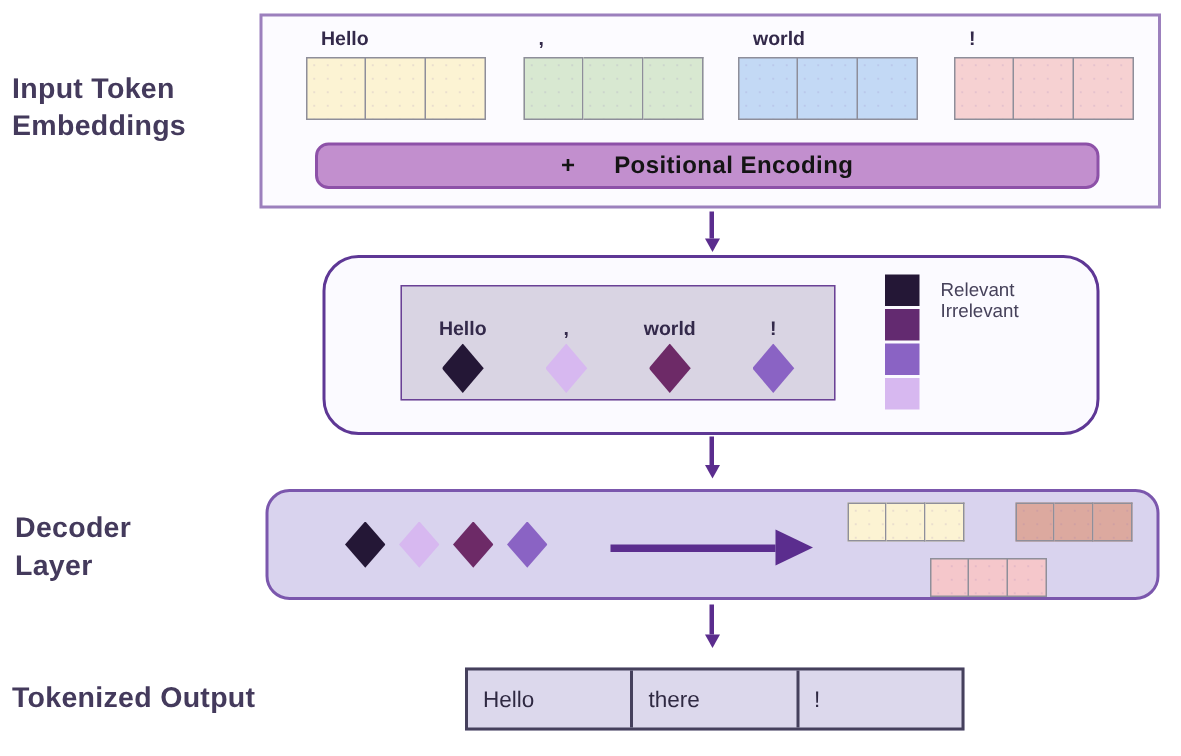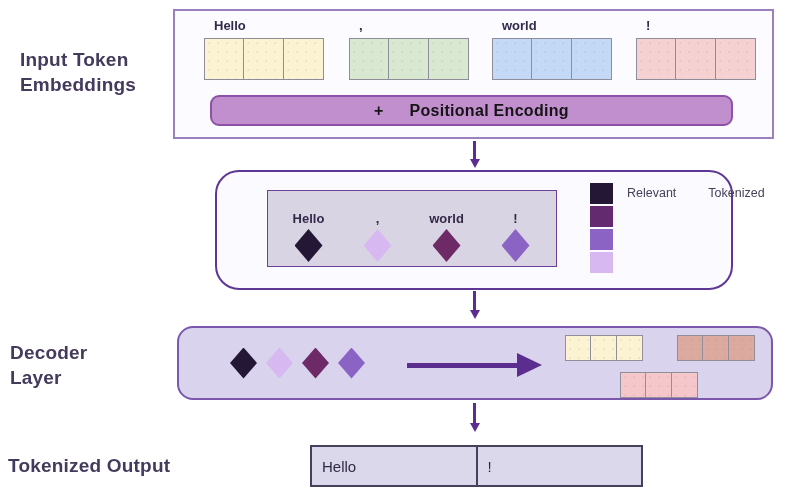--- a/index.html
+++ b/index.html
@@ -40,22 +40,22 @@
             background:#fbfaff;border:2px solid #5e3795;border-radius:24px;}
   .attn-inner{position:absolute;left:50px;top:18px;width:290px;height:77px;
               background:#d9d4e3;border:1.5px solid #6a4196;
               display:flex;justify-content:space-around;align-items:flex-end;padding:0 6px 4px;}
   .attn-item{display:flex;flex-direction:column;align-items:center;gap:3px;width:64px;}
   .attn-item .token-label{margin:0;height:15px;}
   .diamond{width:28px;height:33px;clip-path:polygon(50% 0,100% 50%,50% 100%,0 50%);}
   .legend{position:absolute;left:373px;top:11px;display:flex;}
   .legend-swatches{display:flex;flex-direction:column;gap:2px;}
   .legend-sq{width:23px;height:21px;}
-  .legend-labels{display:flex;flex-direction:row;justify-content:space-between;
-                 margin-left:14px;padding:3px 0;height:90px;gap:32px;}
+  .legend-labels{display:flex;flex-direction:column;
+                 margin-left:14px;padding:3px 0;height:90px;}
   .legend-text{font-size:12.5px;color:#46415a;}
 
   
   .decoder-box{position:absolute;left:177px;top:326px;width:596px;height:74px;
                background:#d9d3ee;border:2px solid #7b57ad;border-radius:16px;}
   .decoder-diamonds{position:absolute;left:51px;top:0;height:100%;display:flex;align-items:center;gap:9px;}
   .diamond-sm{width:27px;height:31px;clip-path:polygon(50% 0,100% 50%,50% 100%,0 50%);}
   .h-arrow{position:absolute;left:228px;top:25px;display:flex;align-items:center;}
   .h-arrow .shaft{width:110px;height:5px;background:#5b2d8e;}
   .h-arrow .head{width:0;height:0;border-top:12px solid transparent;
@@ -70,21 +70,21 @@
                 background:#dcd8ec;border:2px solid #45405c;display:flex;}
   .output-cell{flex:1;border-right:2px solid #45405c;display:flex;align-items:center;
                padding-left:10px;font-size:15px;color:#2f2942;}
   .output-cell:last-child{border-right:none;}
 </style>
 </head>
 <body>
 
 <div class="stage">
 
-  <div class="section-label" style="left:20px;top:47px;width:170px;">Input Token Embeddings</div>
+  <div class="section-label" style="left:8px;top:47px;width:170px;">Input Token Embeddings</div>
   <div class="section-label" style="left:8px;top:453px;width:250px;">Tokenized Output</div>
   <div class="section-label" style="left:10px;top:340px;width:110px;">Decoder Layer</div>
 
   <div class="input-box dotted">
     <div class="token-group" style="left:29px;">
       <div class="token-label">Hello</div>
       <div class="sq-row">
         <div class="sq dotted" style="background-color: rgb(252, 243, 211);"></div>
         <div class="sq dotted" style="background-color: rgb(252, 243, 211);"></div>
         <div class="sq dotted" style="background-color: rgb(252, 243, 211);"></div>
@@ -146,21 +146,21 @@
     </div>
     <div class="legend">
       <div class="legend-swatches">
         <div class="legend-sq" style="background-color: rgb(36, 23, 54);"></div>
         <div class="legend-sq" style="background-color: rgb(99, 42, 112);"></div>
         <div class="legend-sq" style="background-color: rgb(138, 99, 196);"></div>
         <div class="legend-sq" style="background-color: rgb(215, 184, 240);"></div>
       </div>
       <div class="legend-labels">
         <div class="legend-text">Relevant</div>
-        <div class="legend-text">Tokenized</div>
+        <div class="legend-text">Irrelevant</div>
       </div>
     </div>
   </div>
 
   <div class="v-arrow v2">
     <div class="shaft"></div>
     <div class="head"></div>
   </div>
 
   <div class="decoder-box dotted">
@@ -191,16 +191,17 @@
     </div>
   </div>
 
   <div class="v-arrow v3">
     <div class="shaft"></div>
     <div class="head"></div>
   </div>
 
   <div class="output-table dotted">
     <div class="output-cell">Hello</div>
+    <div class="output-cell">there</div>
     <div class="output-cell">!</div>
   </div>
 
 </div>
 
 </body></html>

